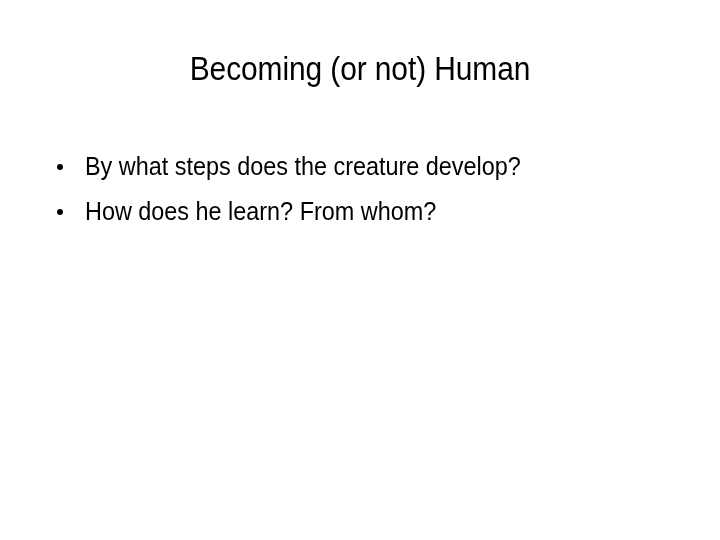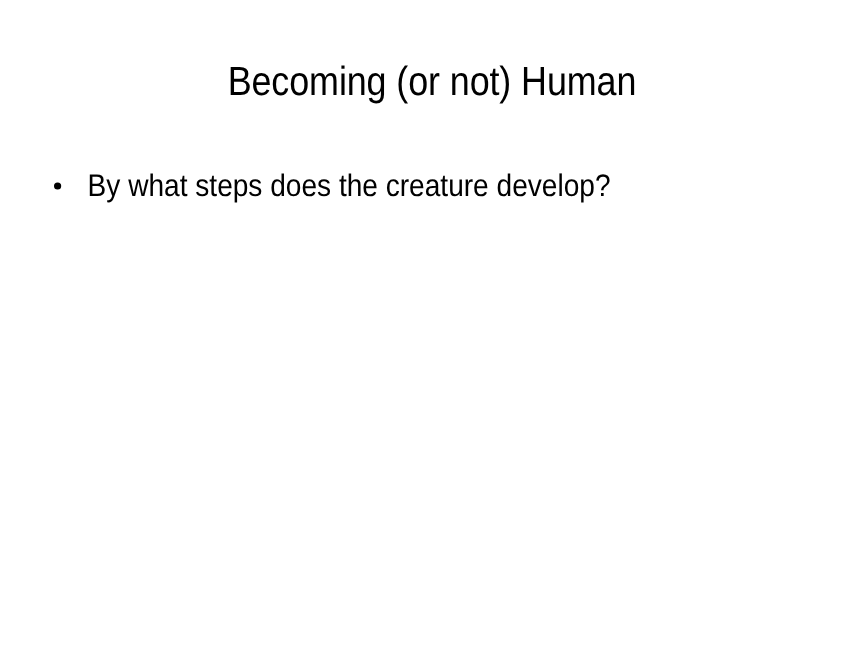--- a/index.html
+++ b/index.html
@@ -38,21 +38,21 @@
     transform: scaleX(0.88);
     transform-origin: center top;
     white-space: nowrap;
   }
 
   .body-list {
     position: absolute;
     left: 44px;
     top: 132px;
     width: 640px;
-    margin: 0;
+    margin: 12px;
     padding: 0;
     list-style: none;
   }
 
   .body-list-item {
     position: relative;
     display: block;
     padding-left: 29px;
     margin: 0 0 0 0;
     height: 45px;
@@ -87,17 +87,21 @@
 
   <div class="slide-title">Becoming (or not) Human</div>
 
   <ul class="body-list">
 
     <li class="body-list-item">
       <span class="bullet-dot"></span>
       <span class="item-text">By what steps does the creature develop?</span>
     </li>
 
+    <li class="body-list-item">
+      <span class="bullet-dot"></span>
+      <span class="item-text">How does he learn? From whom?</span>
+    </li>
 
 
   </ul>
 
 </div>
 
 </body></html>

